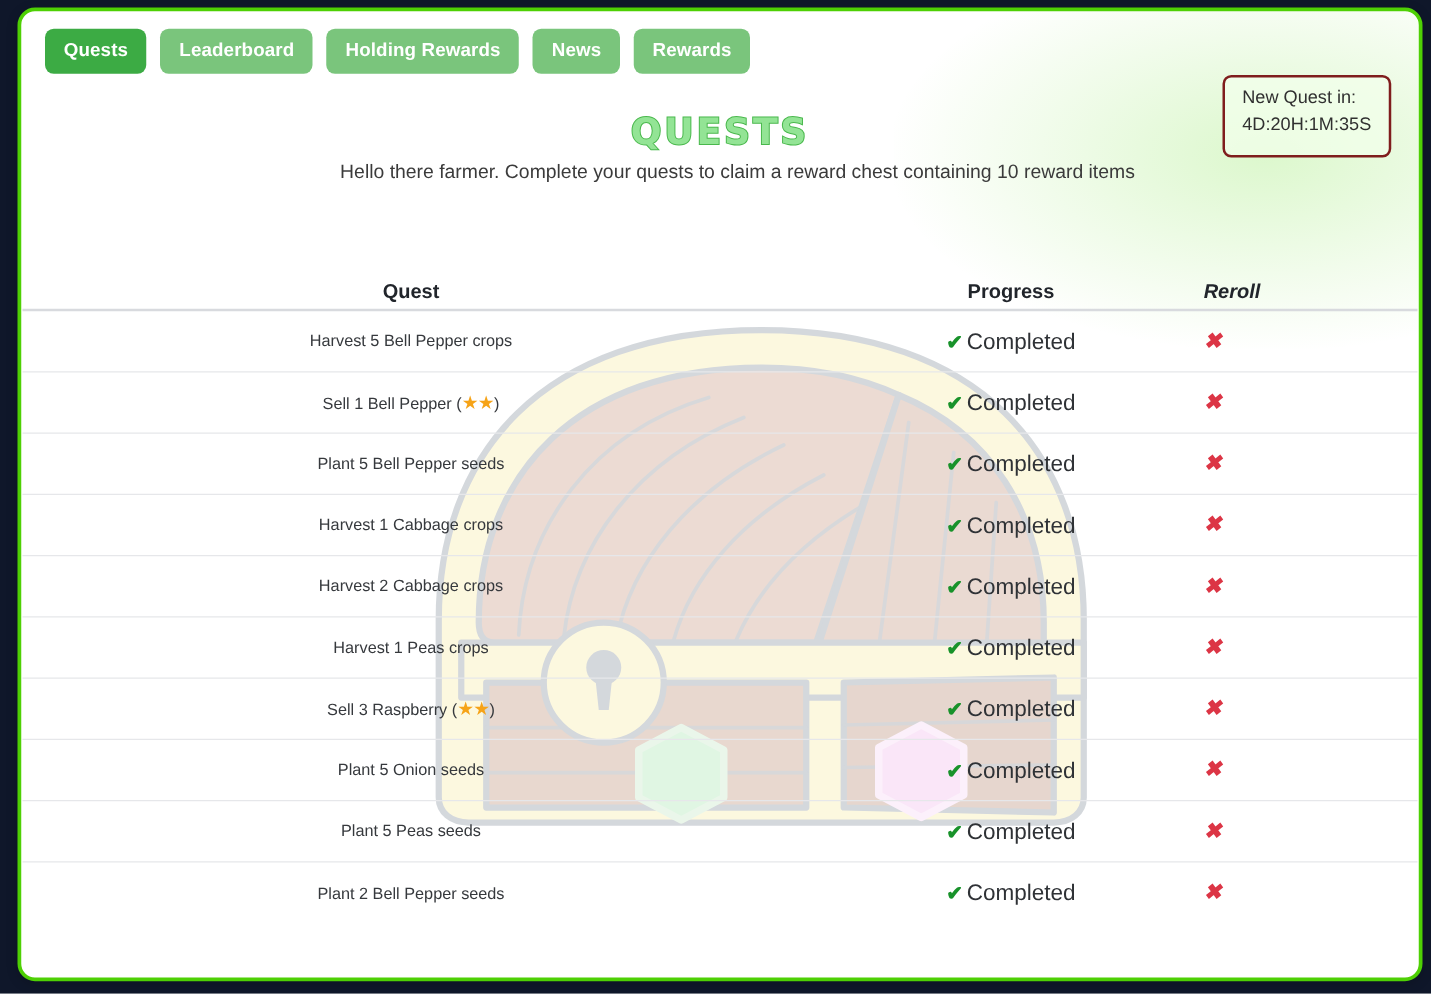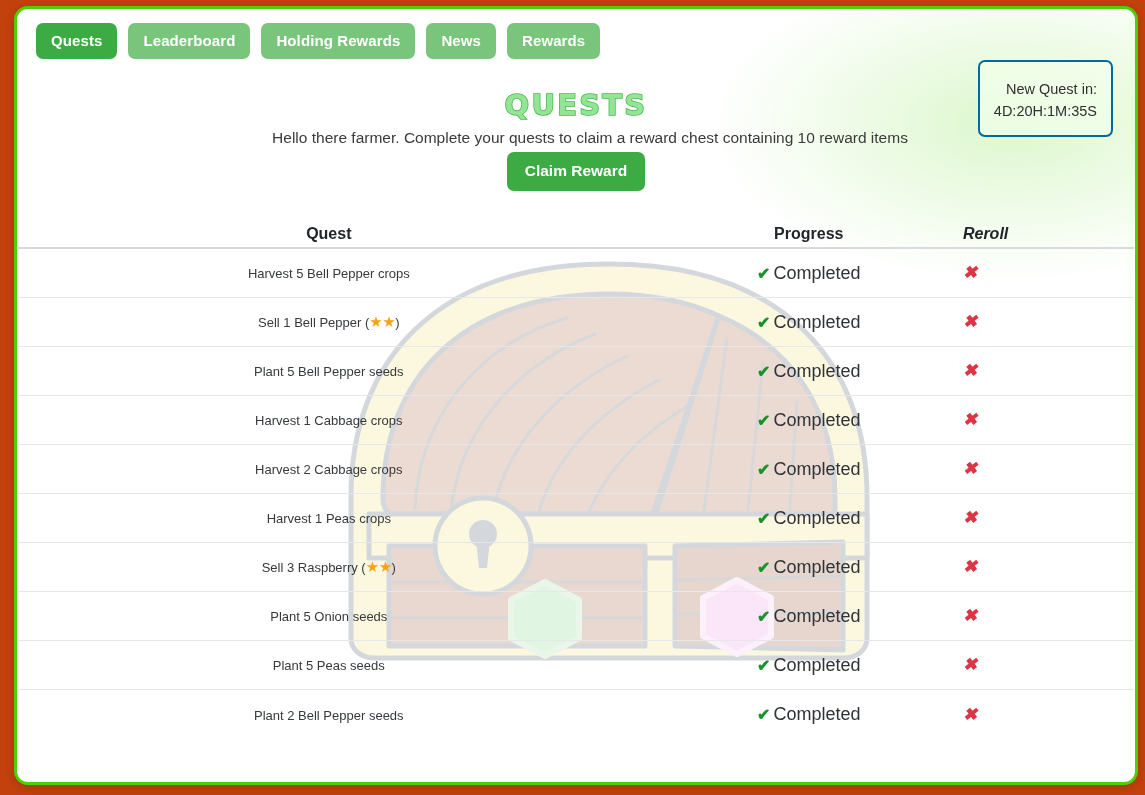--- a/index.html
+++ b/index.html
@@ -12,21 +12,21 @@
     font-family: "Liberation Sans", sans-serif;
     -webkit-font-smoothing: antialiased;
   }
 
   #app {
     position: relative;
     width: 1145px;
     height: 795px;
     box-sizing: border-box;
     overflow: hidden;
-    background: #c2410c;
+    background: #0f172a;
   }
 
   
   .panel {
     position: absolute;
     left: 14px;
     top: 6px;
     width: 1124px;
     height: 779px;
     box-sizing: border-box;
@@ -77,26 +77,25 @@
   .tab.active {
     background: #3cab44;
   }
 
   
   .timer-box {
     position: absolute;
     right: 22px;
     top: 51px;
     box-sizing: border-box;
-    border: 2px solid #0369a1;
+    border: 2px solid #7f1d1d;
     border-radius: 7px;
     background: rgba(243, 255, 236, 0.72);
-    padding: 17px 14px 12px 14px;
+    padding: 6px 14px 12px 14px;
     z-index: 6;
-    text-align: right;
   }
   .timer-line {
     font-size: 14.5px;
     color: #303030;
     line-height: 1.5;
     white-space: nowrap;
   }
 
   
   .title {
@@ -244,23 +243,20 @@
 
     <div class="timer-box">
       <div class="timer-line">New Quest in:</div>
       <div class="timer-line">4D:20H:1M:35S</div>
     </div>
 
     <div class="title">QUESTS</div>
 
     <div class="subtitle">Hello there farmer. Complete your quests to claim a reward chest containing 10 reward items</div>
 
-    <div class="claim-wrap">
-      <button class="claim-btn">Claim Reward</button>
-    </div>
 
     <div class="chest">
       <svg viewBox="0 0 572 440" xmlns="http://www.w3.org/2000/svg">
         <g stroke="#9aa3ad" stroke-width="5" stroke-linejoin="round" stroke-linecap="round" fill="none">
 
           <path d="M28 250 C28 118 110 18 286 18 C462 18 544 118 544 250 L544 392
                    C544 404 534 412 520 412 L52 412 C38 412 28 404 28 392 Z" fill="#faf0b4"></path>
 
           <path d="M60 252 C60 132 140 48 286 48 C330 48 366 56 396 70
                    L330 268 L72 268 C64 268 60 262 60 252 Z" fill="#d3ab97"></path>

